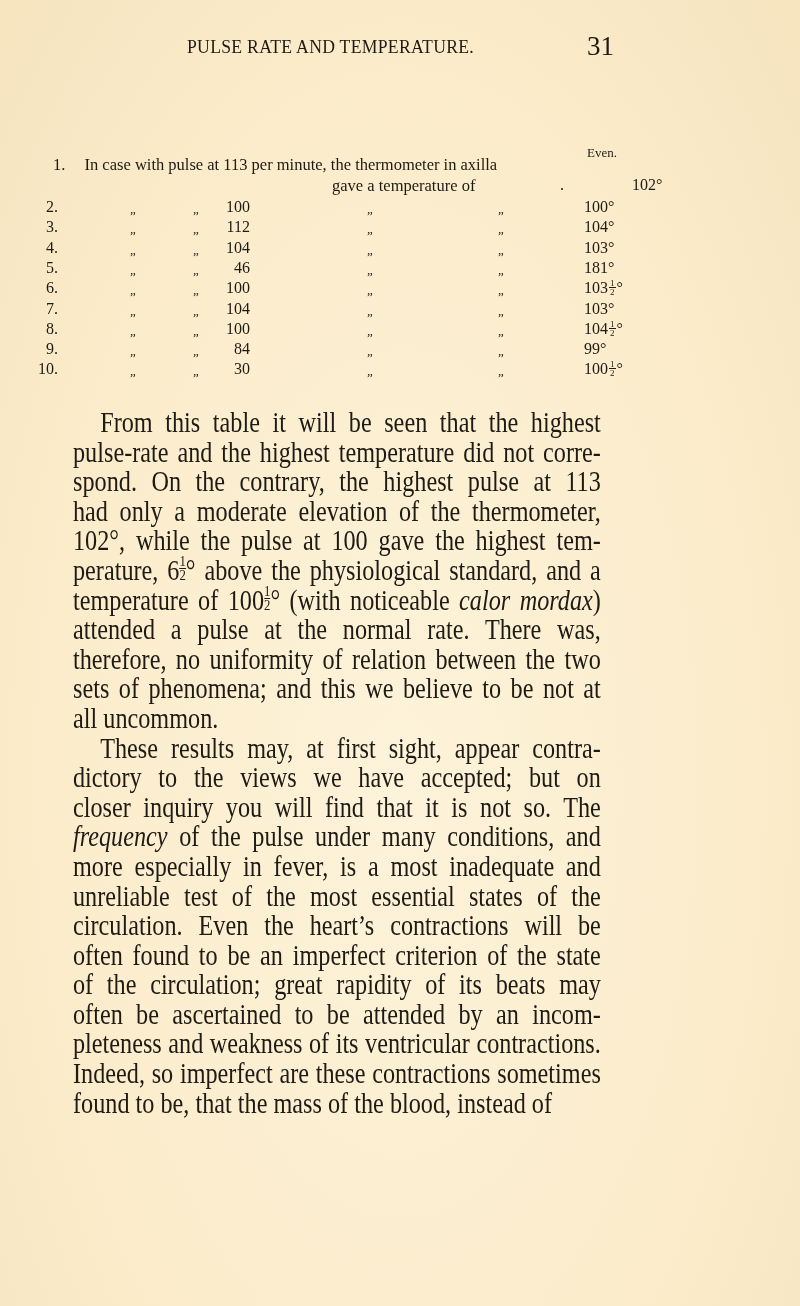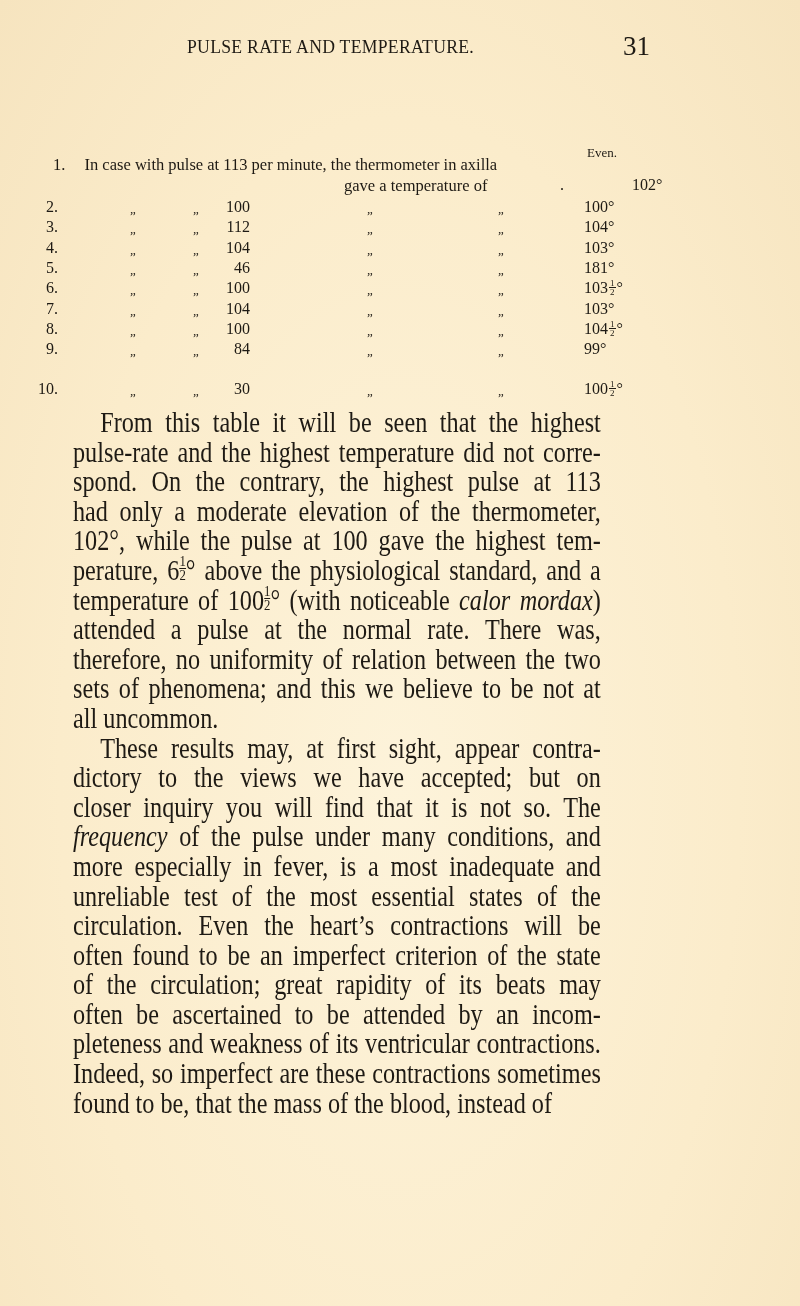--- a/index.html
+++ b/index.html
@@ -12,31 +12,31 @@
     }
     .header {
       position: absolute; top: 36px; left: 0; width: 739px; height: 30px;
     }
     .running-head {
       position: absolute; left: 187px; top: 0;
       font-size: 19px; letter-spacing: 0.3px;
       transform: scaleX(0.93); transform-origin: left top;
     }
     .page-number {
-      position: absolute; left: 587px; top: -5px; font-size: 27px; margin-left: 36px;
+      position: absolute; left: 587px; top: -5px; font-size: 27px;
     }
     .table { position: absolute; left: 0; top: 0; width: 800px; font-size: 16px; }
     .fahr-label {
       position: absolute; left: 587px; top: 145px; font-size: 13px;
     }
     .row1 {
       position: absolute; left: 53px; top: 155px; white-space: nowrap; font-size: 16.5px;
     }
     .row1b {
-      position: absolute; left: 344px; top: 176px; white-space: nowrap; font-size: 16.5px;
+      position: absolute; left: 332px; top: 176px; white-space: nowrap; font-size: 16.5px;
     }
     .row1-dot { position: absolute; left: 560px; top: 176px; font-size: 16px; }
     .row1-temp { position: absolute; left: 584px; top: 176px; font-size: 16px; margin-left: 48px; }
     .trow { position: absolute; left: 0; width: 800px; height: 20px; font-size: 16px; }
     .trow .num { position: absolute; right: 742px; text-align: right; }
     .trow .ditto { position: absolute; font-size: 13px; top: 3px; }
     .trow .d1 { left: 130px; }
     .trow .d2 { left: 193px; }
     .trow .d3 { left: 367px; }
     .trow .d4 { left: 498px; }
@@ -144,21 +144,21 @@
       </div>
       <div class="trow" style="top: 340.1px;">
         <span class="num">9.</span>
         <span class="ditto d1">„</span>
         <span class="ditto d2">„</span>
         <span class="ditto d3">„</span>
         <span class="ditto d4">„</span>
         <span class="pulse">84</span>
         <span class="temp"><span>99</span><span>°</span></span>
       </div>
-      <div class="trow" style="top: 360.4px; margin-top: 20px;">
+      <div class="trow" style="top: 360.4px;">
         <span class="num">10.</span>
         <span class="ditto d1">„</span>
         <span class="ditto d2">„</span>
         <span class="ditto d3">„</span>
         <span class="ditto d4">„</span>
         <span class="pulse">30</span>
         <span class="temp"><span>100</span><span class="frac"><span class="num-part">1</span><span>2</span></span><span>°</span></span>
       </div>
     </div>
 </div>

